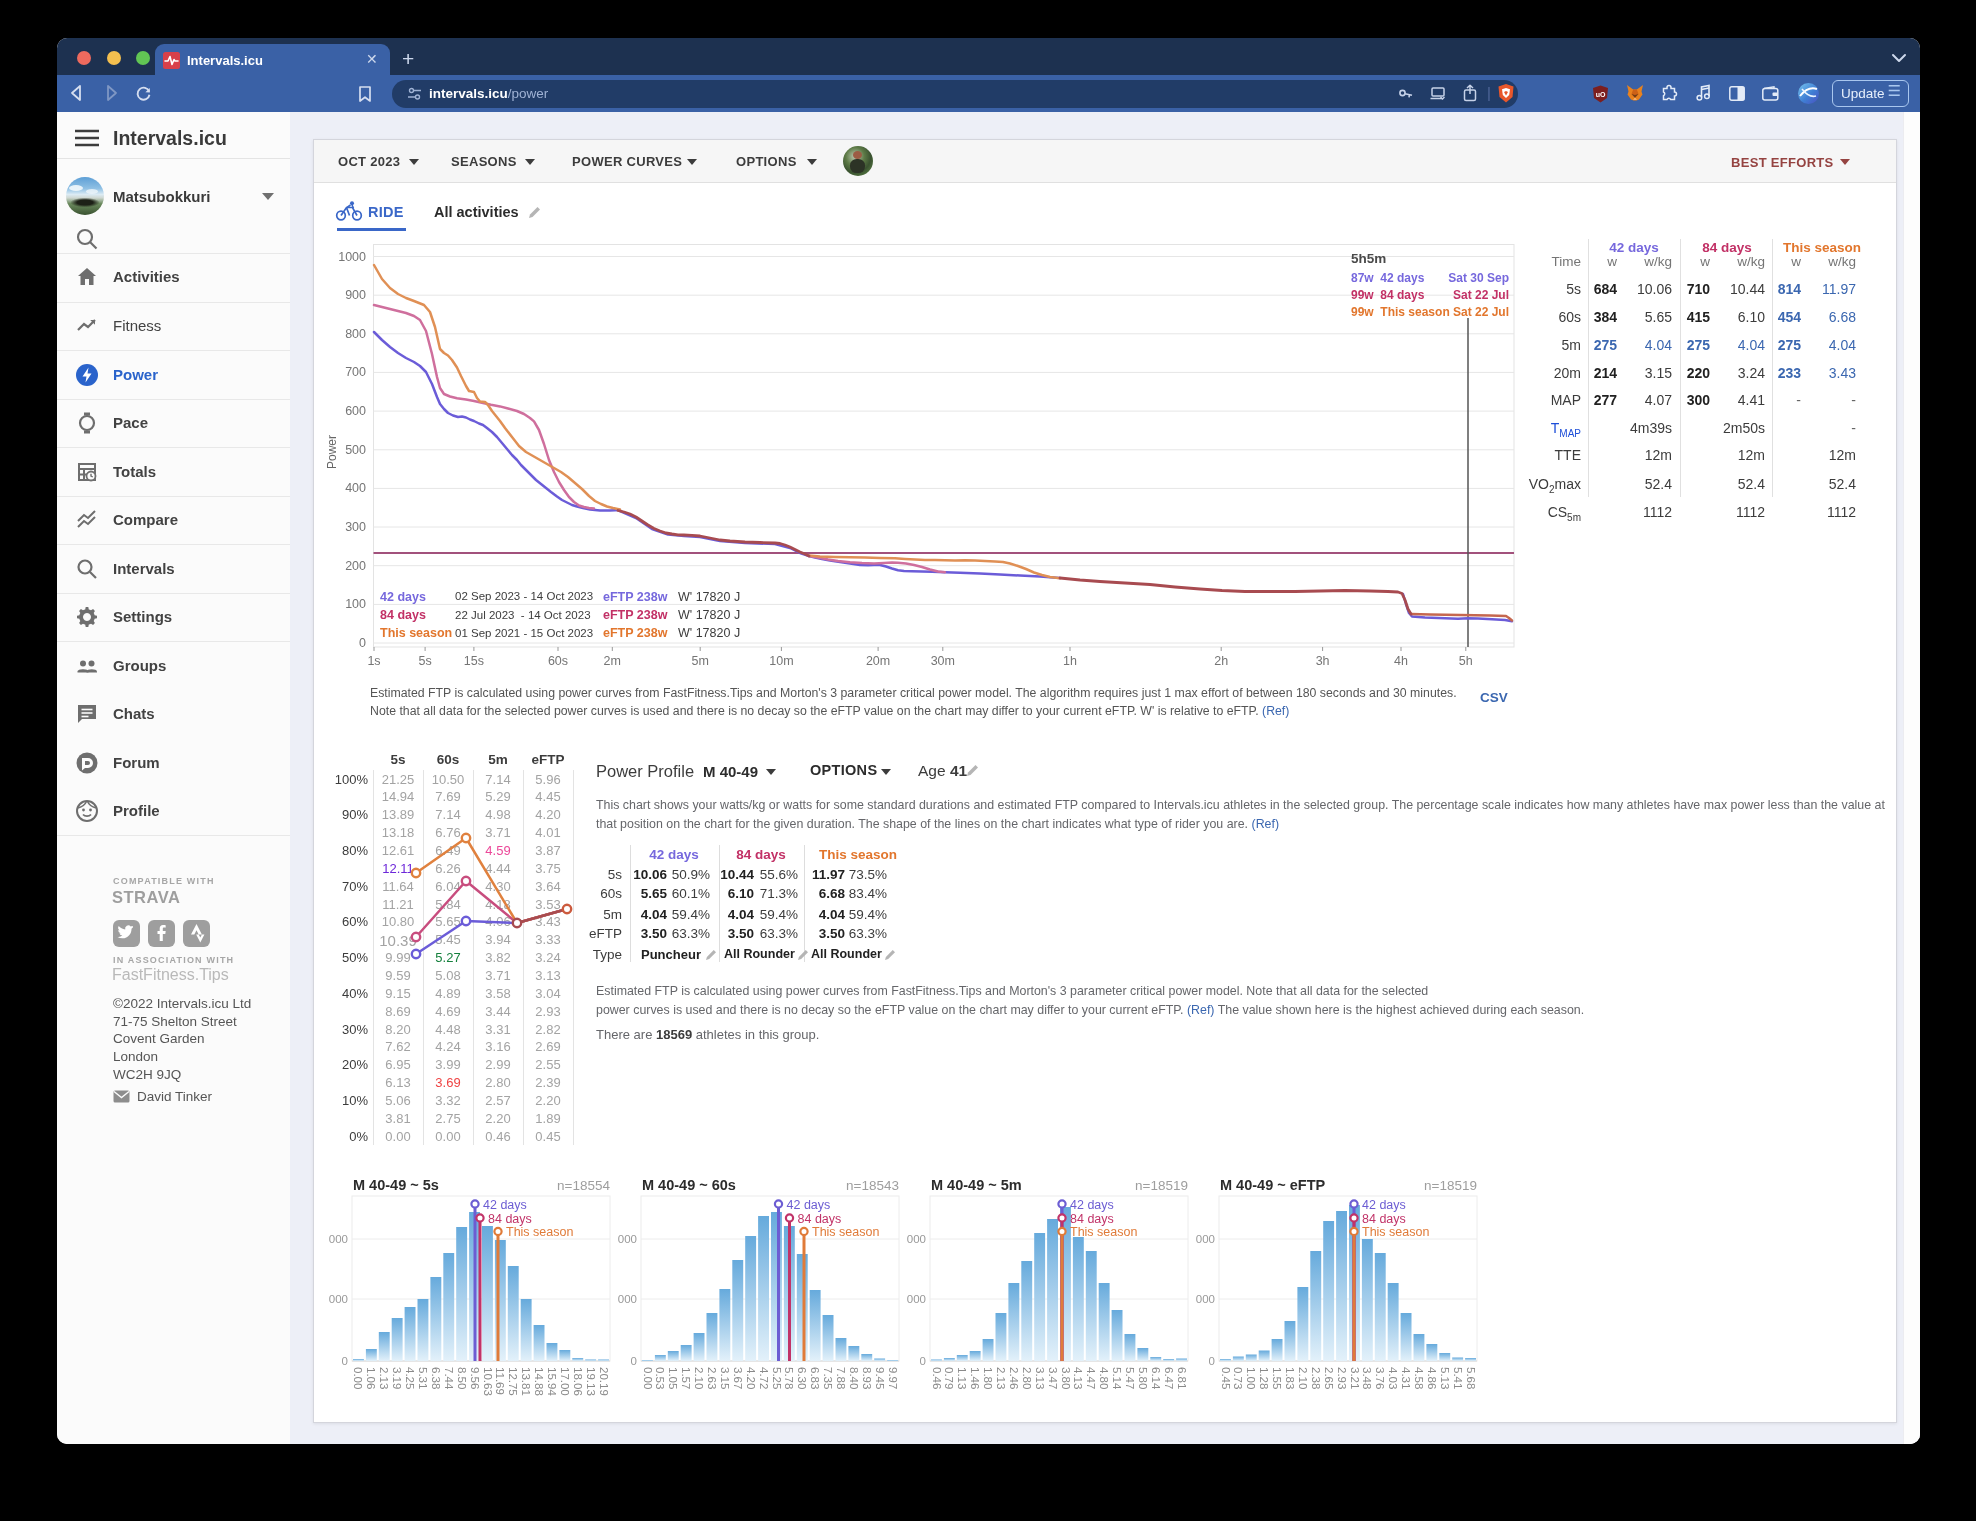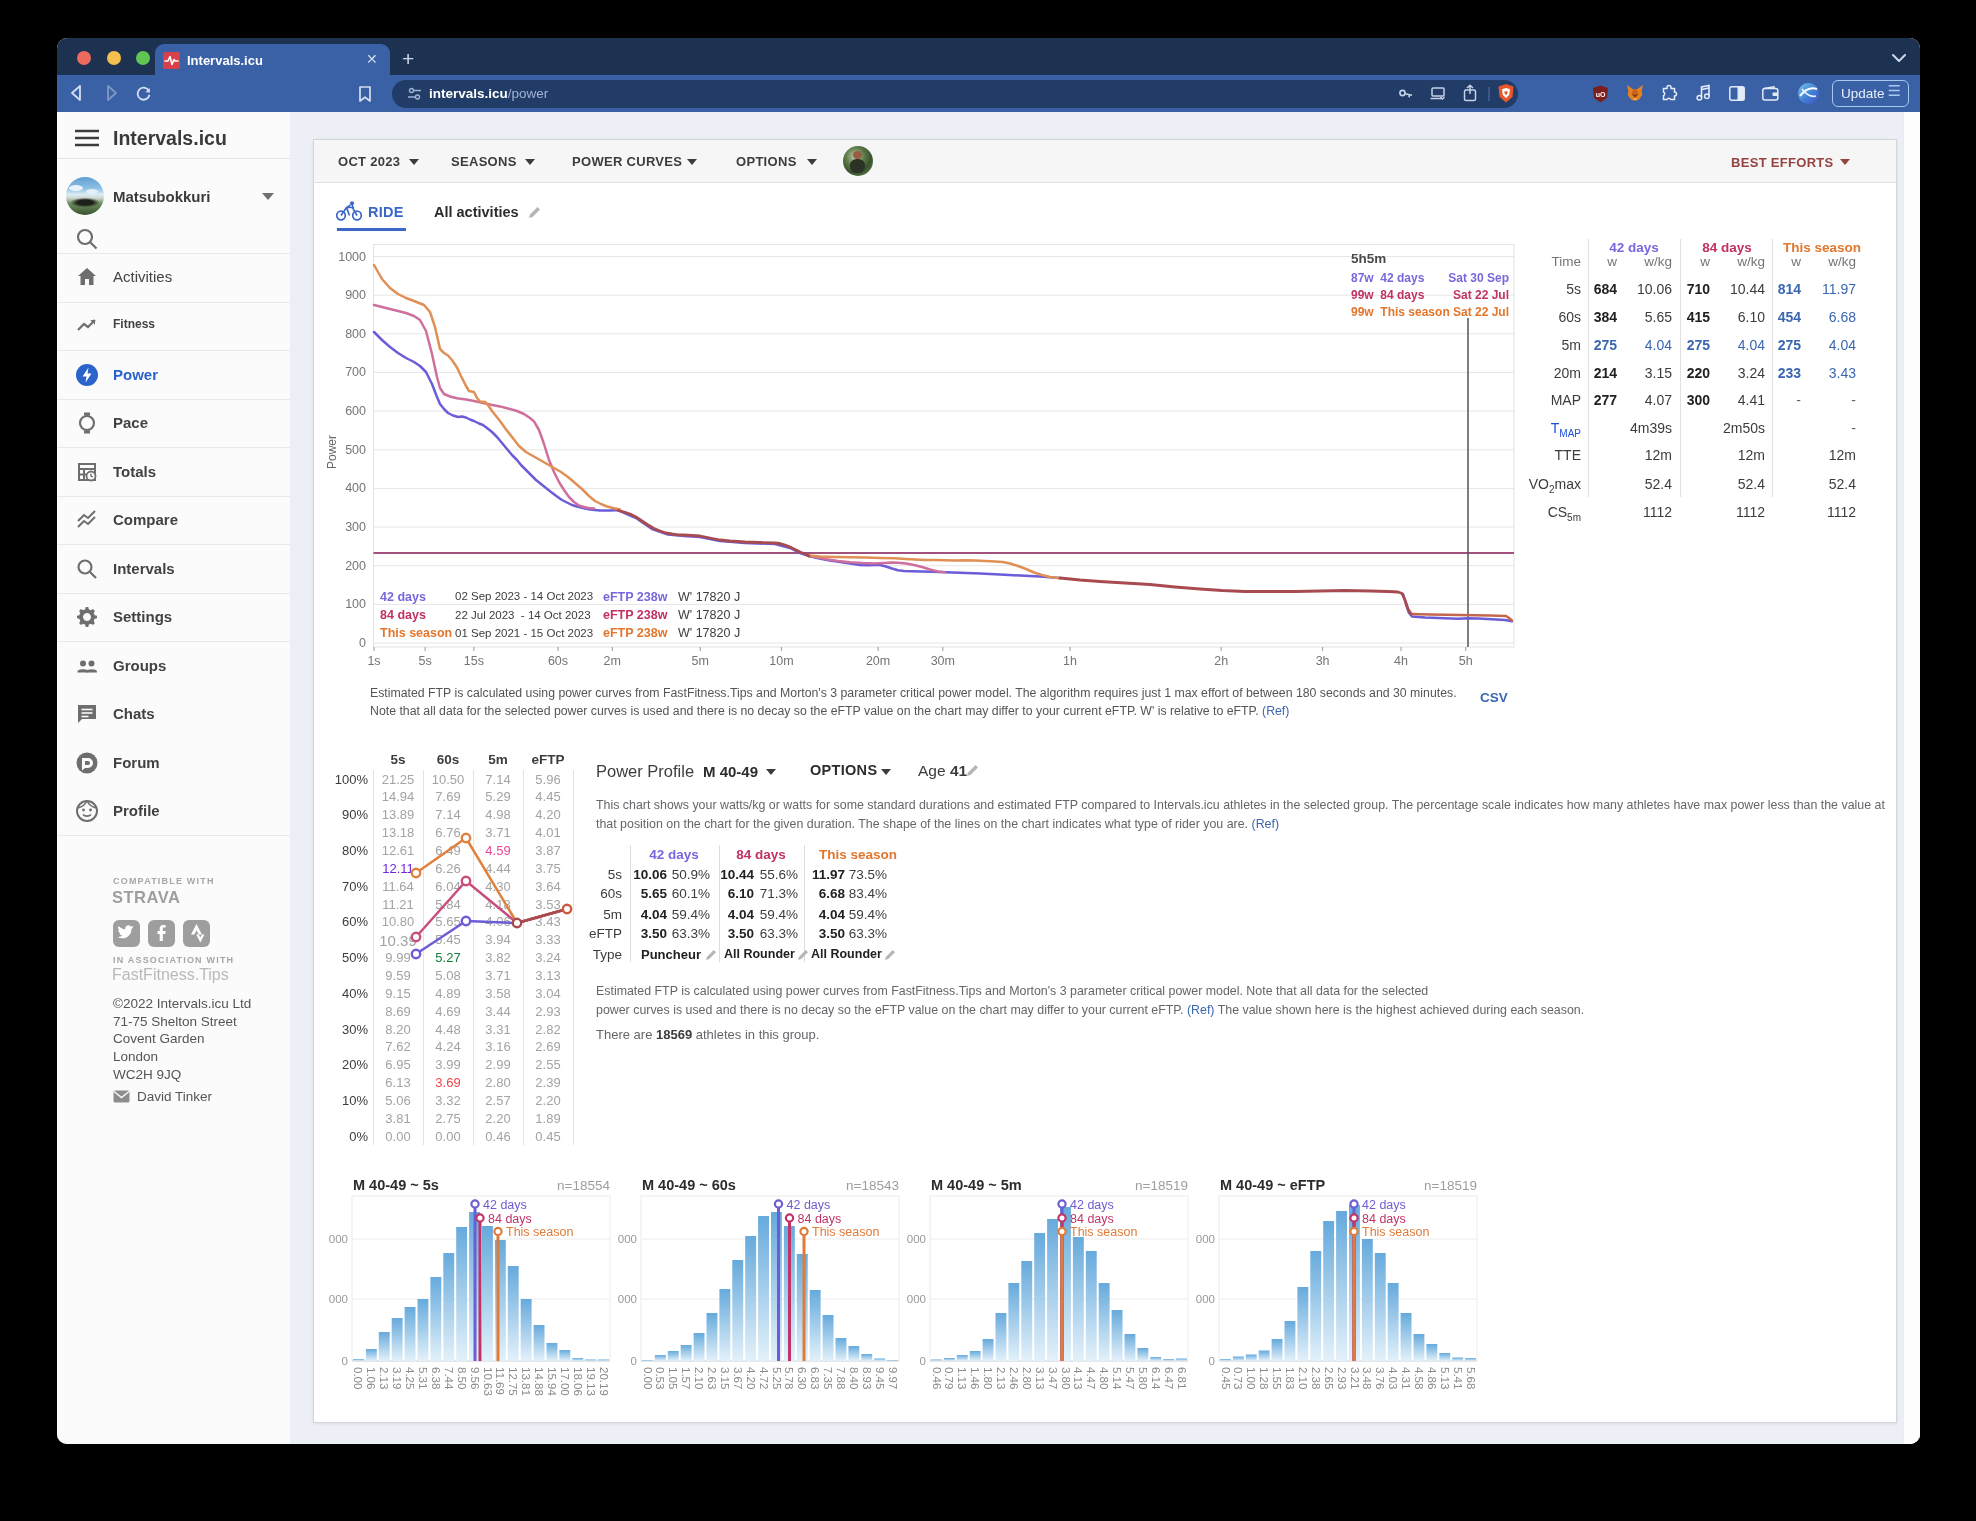--- a/index.html
+++ b/index.html
@@ -142,26 +142,26 @@
 <div class="abs" style="left:57px;top:399px;width:233px;height:1px;background:#e8e8e8"></div>
 <div class="abs" style="left:57px;top:447px;width:233px;height:1px;background:#e8e8e8"></div>
 <div class="abs" style="left:57px;top:496px;width:233px;height:1px;background:#e8e8e8"></div>
 <div class="abs" style="left:57px;top:544px;width:233px;height:1px;background:#e8e8e8"></div>
 <div class="abs" style="left:57px;top:593px;width:233px;height:1px;background:#e8e8e8"></div>
 <div class="abs" style="left:57px;top:641px;width:233px;height:1px;background:#e8e8e8"></div>
 <div class="abs" style="left:57px;top:835px;width:233px;height:1px;background:#e8e8e8"></div>
 <svg class="abs" style="left:75px;top:265px" width="24" height="24" viewBox="0 0 24 24">
         <path d="M12 3 L21 11 H18.5 V20 H14 V14 H10 V20 H5.5 V11 H3 Z" fill="#6e6e6e"></path>
       </svg>
-<div class="abs" style="left:113px;top:268px;font-size:15px;font-weight:normal;color:#424242">Activities</div>
+<div class="abs" style="left:113px;top:268px;font-size:15px;font-weight:bold;color:#424242">Activities</div>
 <svg class="abs" style="left:75px;top:314px" width="24" height="24" viewBox="0 0 24 24">
         <polyline points="3,16 9,10 13,13 20,6" fill="none" stroke="#6e6e6e" stroke-width="2.2"></polyline>
         <polygon points="20,6 15.2,6 20,10.8" fill="#6e6e6e"></polygon>
       </svg>
-<div class="abs" style="left:113px;top:317px;font-size:12px;font-weight:bold;color:#424242">Fitness</div>
+<div class="abs" style="left:113px;top:317px;font-size:15px;font-weight:normal;color:#424242">Fitness</div>
 <svg class="abs" style="left:75px;top:363px" width="24" height="24" viewBox="0 0 24 24">
         <circle cx="12" cy="12" r="11" fill="#2a63cb"></circle>
         <polygon points="13.5,4.5 7.5,13.5 11.5,13.5 10.5,19.5 16.5,10.5 12.5,10.5" fill="#fff"></polygon>
       </svg>
 <div class="abs" style="left:113px;top:366px;font-size:15px;font-weight:bold;color:#2a63cb">Power</div>
 <svg class="abs" style="left:75px;top:411px" width="24" height="24" viewBox="0 0 24 24">
         <circle cx="12" cy="12" r="7" fill="none" stroke="#6e6e6e" stroke-width="2.2"></circle>
         <rect x="9" y="1.5" width="6" height="3" fill="#6e6e6e"></rect>
         <rect x="9" y="19.5" width="6" height="3" fill="#6e6e6e"></rect>
       </svg>

